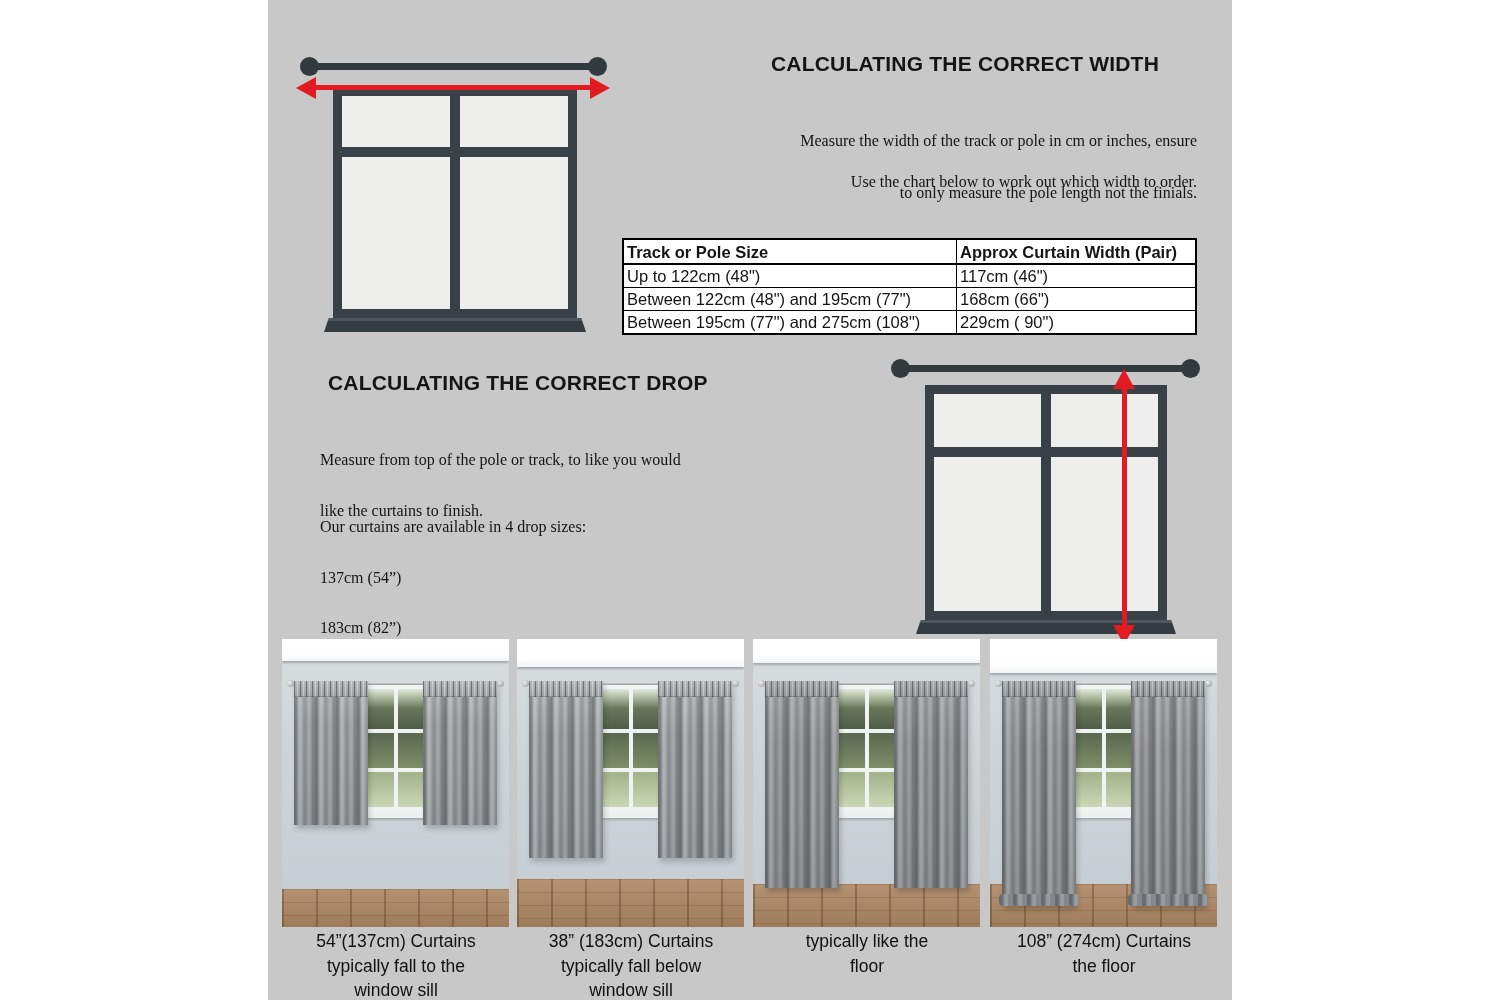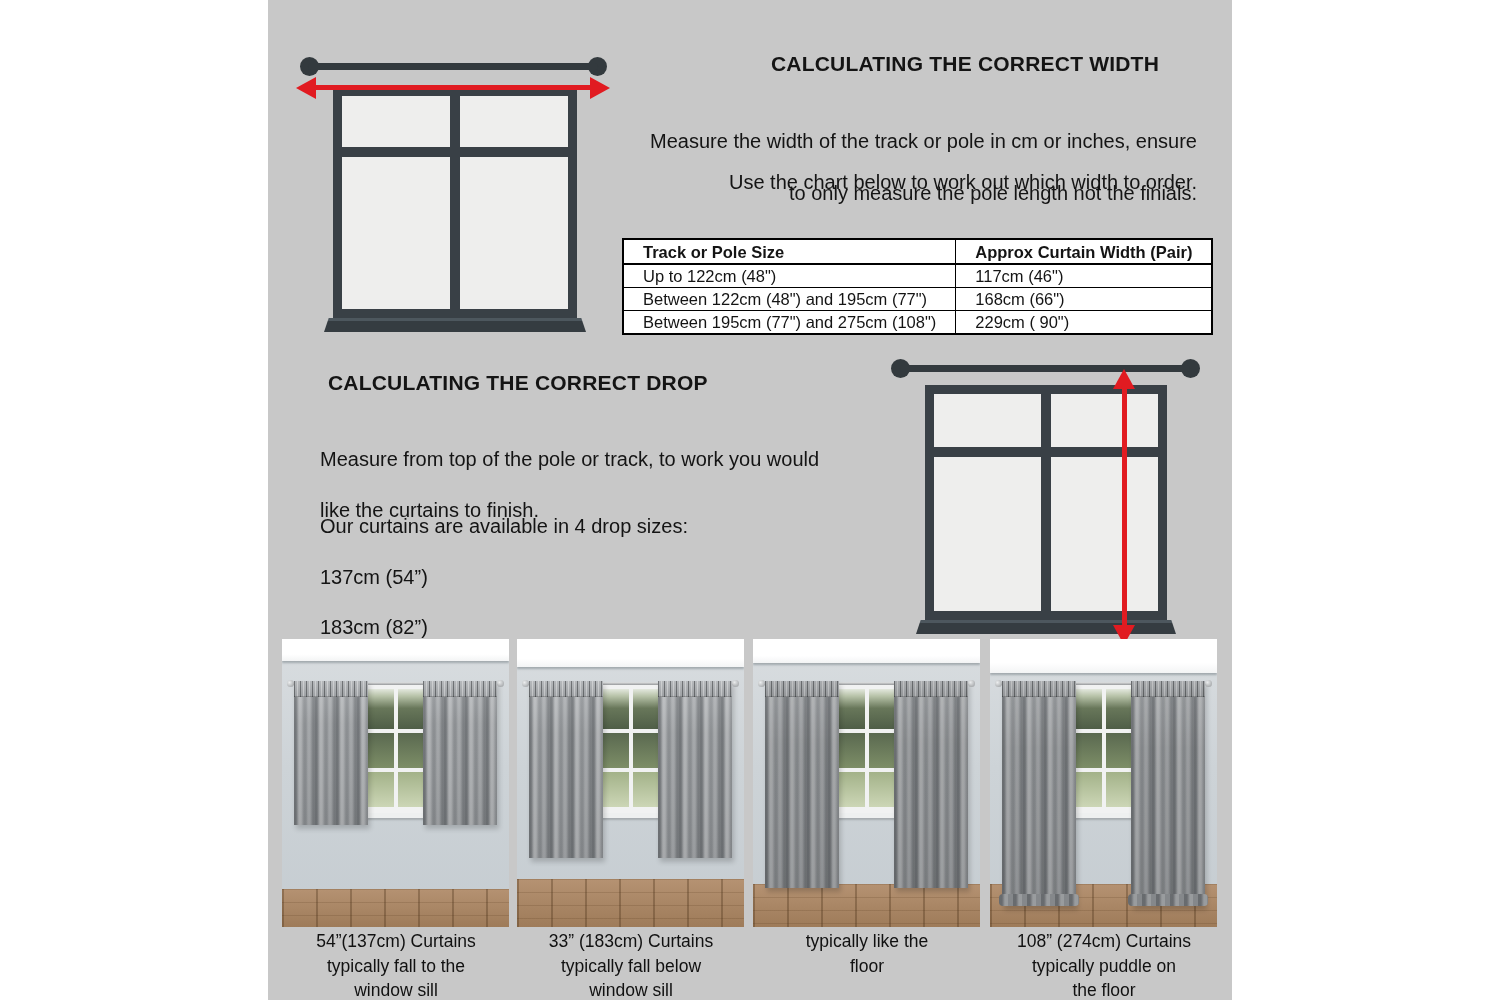--- a/index.html
+++ b/index.html
@@ -6,35 +6,35 @@
   .page{
     position:relative; width:1500px; height:1000px; overflow:hidden;
     background:#ffffff; font-family:"Liberation Sans", sans-serif; color:#141414;
   }
   .bg{position:absolute; left:268px; top:0; width:964px; height:1000px; background:var(--bg,#c8c8c8);}
 
   
   .title{position:absolute; font-size:21px; font-weight:bold; letter-spacing:.2px; white-space:nowrap;}
   .title-width{left:665px; top:52px; width:600px; text-align:center;}
   .title-drop{left:328px; top:371px;}
-  .para{position:absolute; font-size:20px; line-height:26px; white-space:pre-line;}
+  .para{position:absolute; font-size:16px; line-height:26px; white-space:pre-line;font-family:Liberation Serif, serif;}
   .para-width{left:620px; top:102px; width:577px; text-align:right;}
   .para-note{left:620px; top:169px; width:577px; text-align:right;}
   .para-drop{left:320px; top:421px; width:580px; text-align:left; line-height:25.5px;}
   .para-sizes{left:320px; top:489px; width:580px; text-align:left; line-height:25.2px;}
   .para-sizes span{display:block;}
 
   
   .size-table{
     position:absolute; left:622px; top:238px; width:575px;
     border-collapse:collapse; background:#ffffff; border:2px solid #000;
     font-size:16.5px;
   }
   .size-table th,.size-table td{
-    border:1px solid #000; padding:0 19px; height:22px; line-height:22px;
+    border:1px solid #000; padding:0 3px; height:22px; line-height:22px;
     text-align:left; white-space:nowrap; font-weight:normal;
   }
   .size-table th{font-weight:bold; border-bottom:2px solid #000; height:23px;}
   .size-table th:first-child,.size-table td:first-child{width:326px;}
 
   
   .ipole{position:absolute; height:7px; background:#333a3e; border-radius:4px;}
   .ifinial{position:absolute; width:19px; height:19px; border-radius:50%; background:#333a3e;}
   .iframe{position:absolute; background:#394046; display:grid; grid-template-columns:1fr 1fr; gap:10px; padding:9px; box-sizing:border-box;}
   .ipane{background:#eeeeed;}
@@ -170,21 +170,21 @@
     <div class="isill w1-sill"></div>
     <div class="arrow-h">
       <div class="tri-l"></div>
       <div class="line"></div>
       <div class="tri-r"></div>
     </div>
   </div>
 
   <div class="title title-drop">CALCULATING THE CORRECT DROP</div>
   <div class="para para-drop">
-    <span>Measure from top of the pole or track, to work you would</span><br>
+    <span>Measure from top of the pole or track, to like you would</span><br>
     <span>like the curtains to finish.</span>
   </div>
   <div class="para para-sizes">
     <span>Our curtains are available in 4 drop sizes:</span>
     <span>137cm (54”)</span>
     <span>183cm (82”)</span>
     <span>229cm (90”)</span>
     <span>274cm (108”)</span>
   </div>
 
@@ -273,26 +273,25 @@
     <div class="curtain curtain-left"></div>
     <div class="curtain curtain-right"></div>
   </div>
 
   <div class="caption cap1">
     <span>54”(137cm) Curtains</span>
     <span>typically fall to the</span>
     <span>window sill</span>
   </div>
   <div class="caption cap2">
-    <span>33” (183cm) Curtains</span>
+    <span>38” (183cm) Curtains</span>
     <span>typically fall below</span>
     <span>window sill</span>
   </div>
   <div class="caption cap3">
     <span>typically like the</span>
     <span>floor</span>
   </div>
   <div class="caption cap4">
     <span>108” (274cm) Curtains</span>
-    <span>typically puddle on</span>
     <span>the floor</span>
   </div>
 </div>
 
 </body></html>

